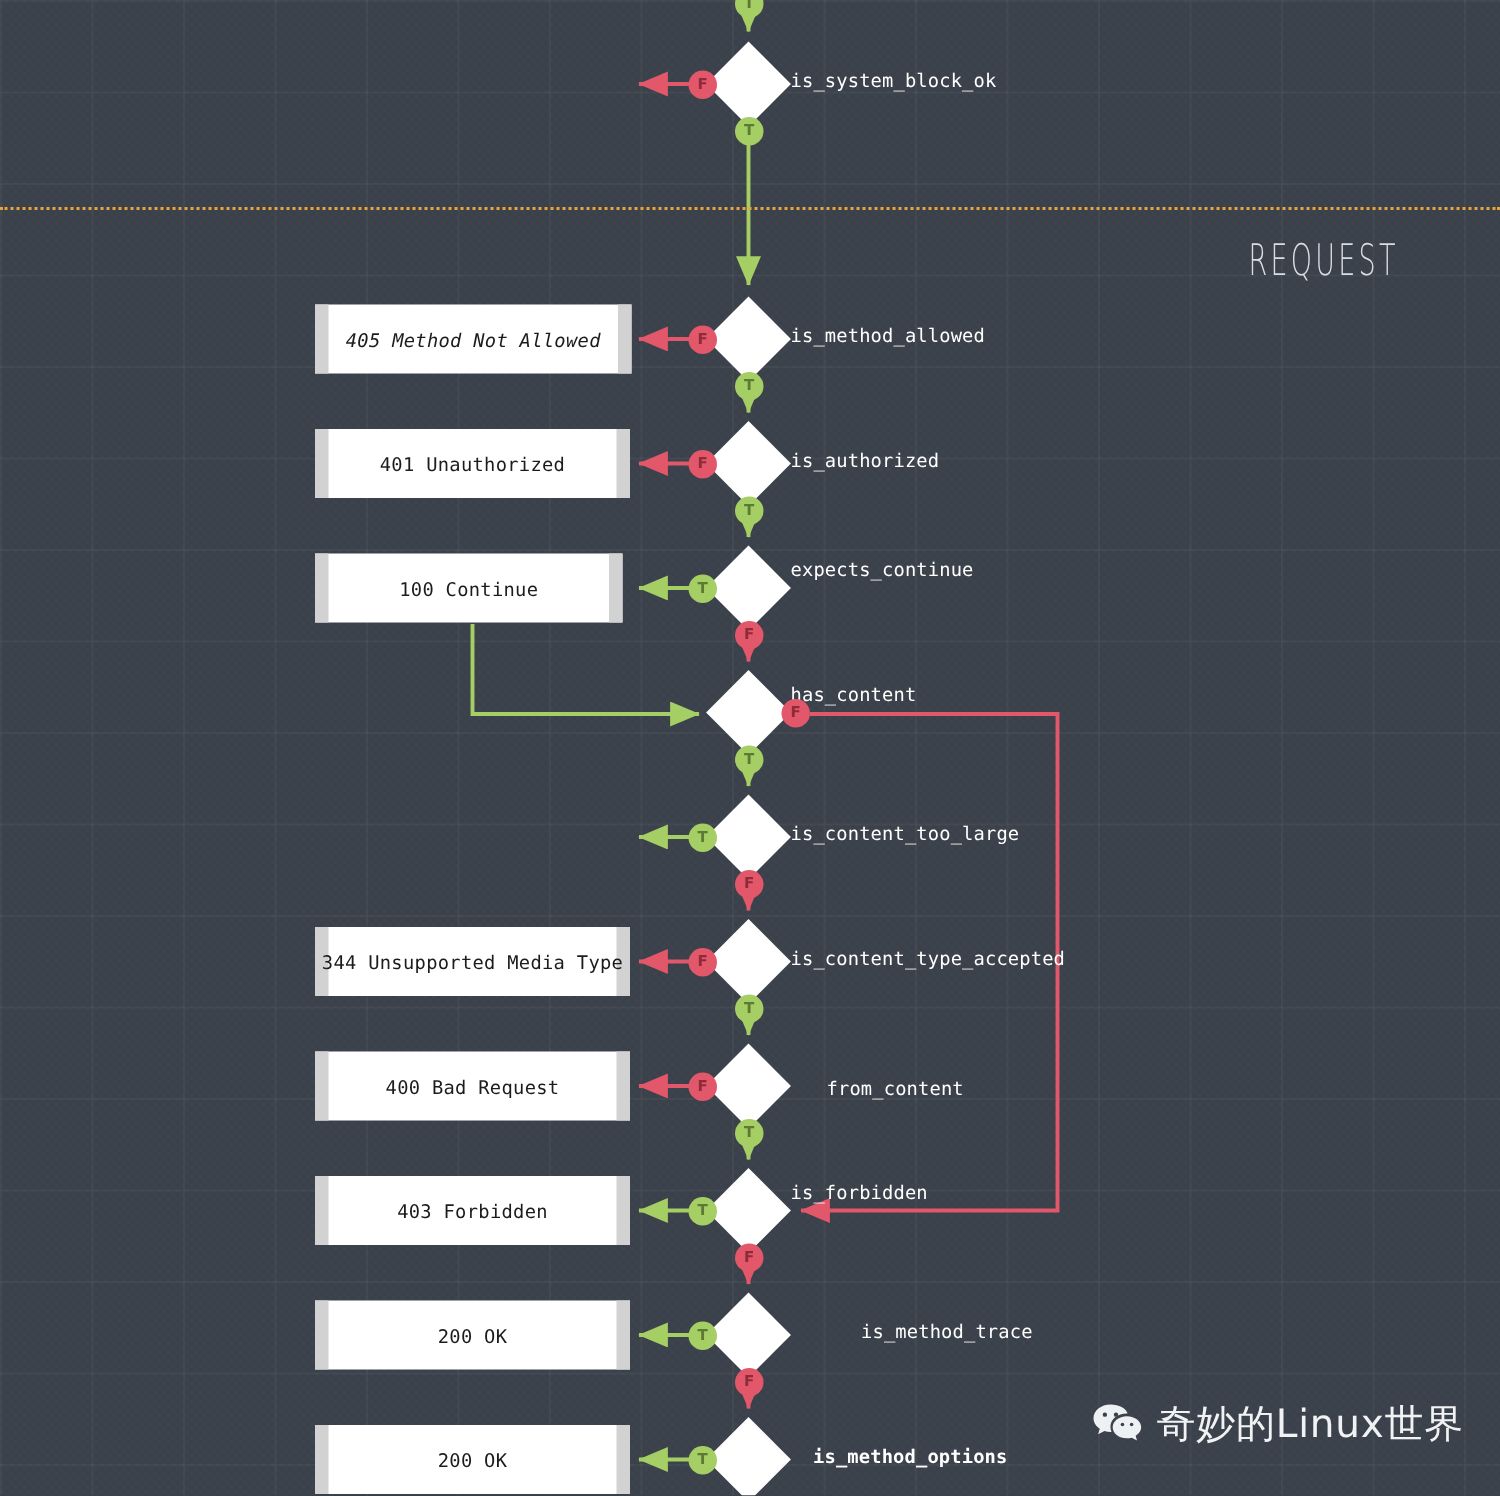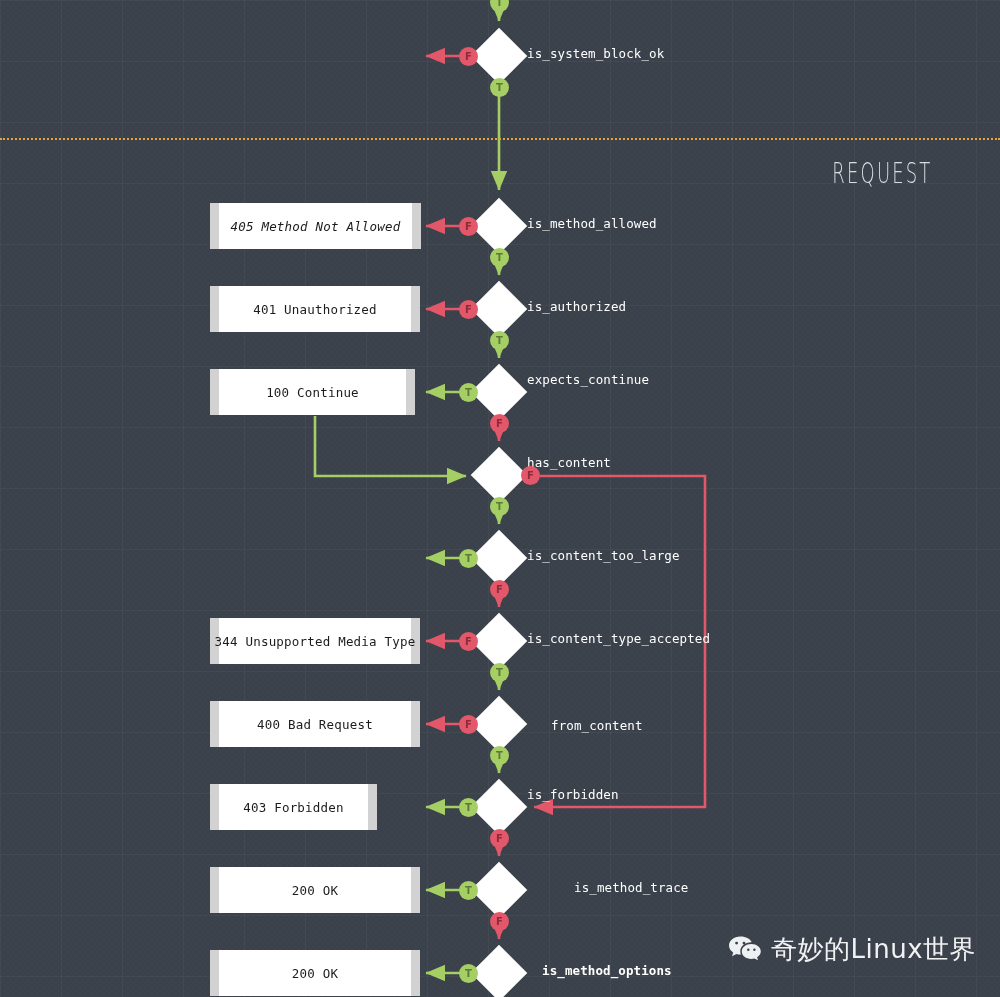--- a/index.html
+++ b/index.html
@@ -235,21 +235,21 @@
   <div class="badge t" style="left:490px; top:663px;">T</div>
 
   <div class="resp-box" style="left:210px; top:701px; width:210px;">
     <span class="box-label">400 Bad Request</span>
   </div>
   <div class="diamond" style="left:479px; top:704px;"></div>
   <div class="pred-label" style="left:527px; top:718px;margin-left:24px;">from_content</div>
   <div class="badge f" style="left:459px; top:715px;">F</div>
   <div class="badge t" style="left:490px; top:746px;">T</div>
 
-  <div class="resp-box" style="left:210px; top:784px; width:167px;">
+  <div class="resp-box" style="left:210px; top:784px; width:210px;">
     <span class="box-label">403 Forbidden</span>
   </div>
   <div class="diamond" style="left:479px; top:787px;"></div>
   <div class="pred-label" style="left:527px; top:787px;">is_forbidden</div>
   <div class="badge t" style="left:459px; top:798px;">T</div>
   <div class="badge f" style="left:490px; top:829px;">F</div>
 
   <div class="resp-box" style="left:210px; top:867px; width:210px;">
     <span class="box-label">200 OK</span>
   </div>

